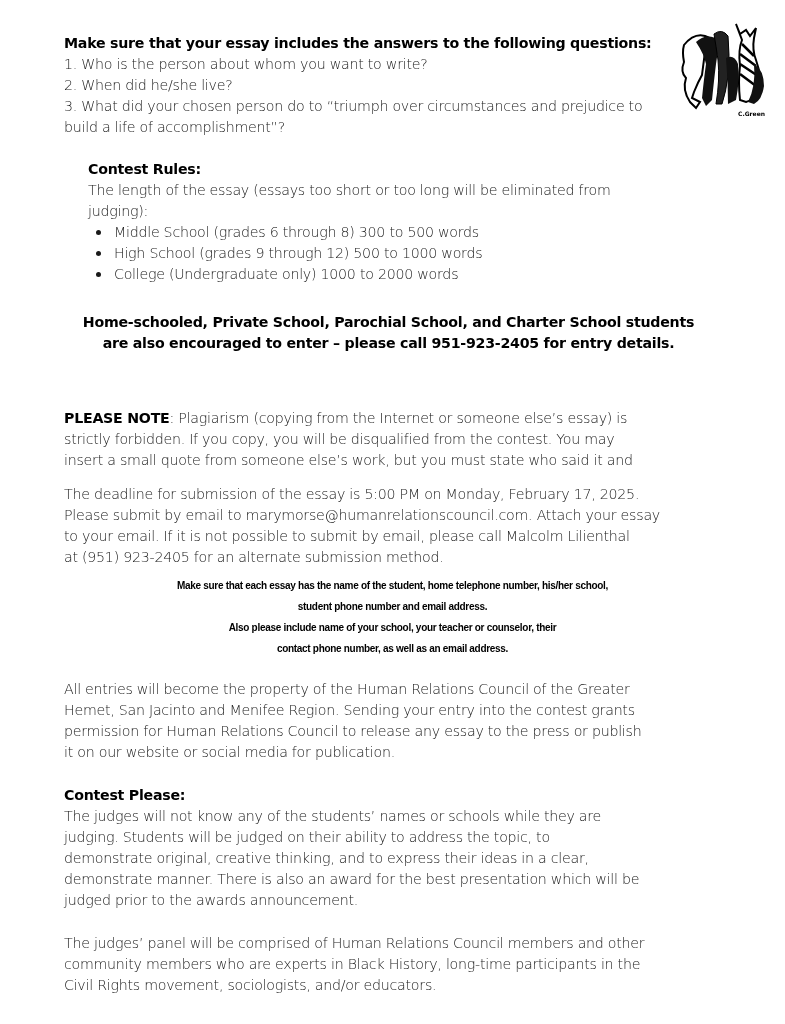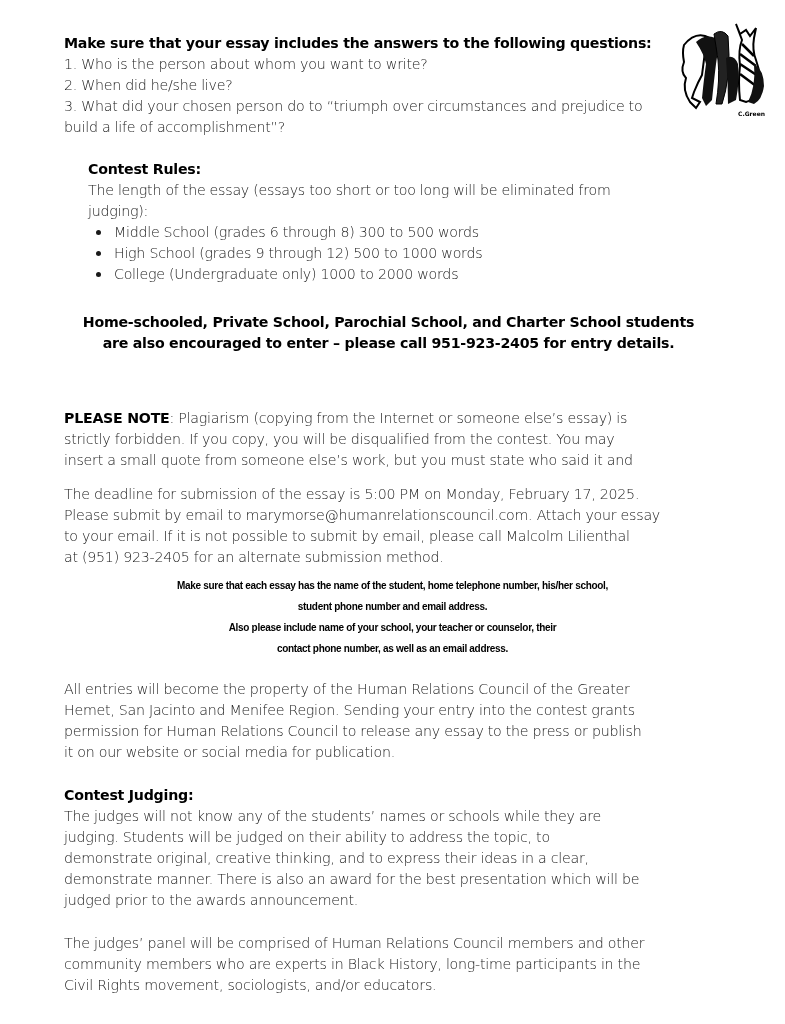--- a/index.html
+++ b/index.html
@@ -79,21 +79,21 @@
 </div>
 
 <div class="page" style="top:679px;">
   <div class="line">All entries will become the property of the Human Relations Council of the Greater</div>
   <div class="line">Hemet, San Jacinto and Menifee Region. Sending your entry into the contest grants</div>
   <div class="line">permission for Human Relations Council to release any essay to the press or publish</div>
   <div class="line">it on our website or social media for publication.</div>
 </div>
 
 <div class="page" style="top:785px;">
-  <div class="line b">Contest Judging:</div>
+  <div class="line b">Contest Please:</div>
   <div class="line">The judges will not know any of the students’ names or schools while they are</div>
   <div class="line">judging. Students will be judged on their ability to address the topic, to</div>
   <div class="line">demonstrate original, creative thinking, and to express their ideas in a clear,</div>
   <div class="line">demonstrate manner. There is also an award for the best presentation which will be</div>
   <div class="line">judged prior to the awards announcement.</div>
 </div>
 
 <div class="page" style="top:933px;">
   <div class="line">The judges’ panel will be comprised of Human Relations Council members and other</div>
   <div class="line">community members who are experts in Black History, long-time participants in the</div>

